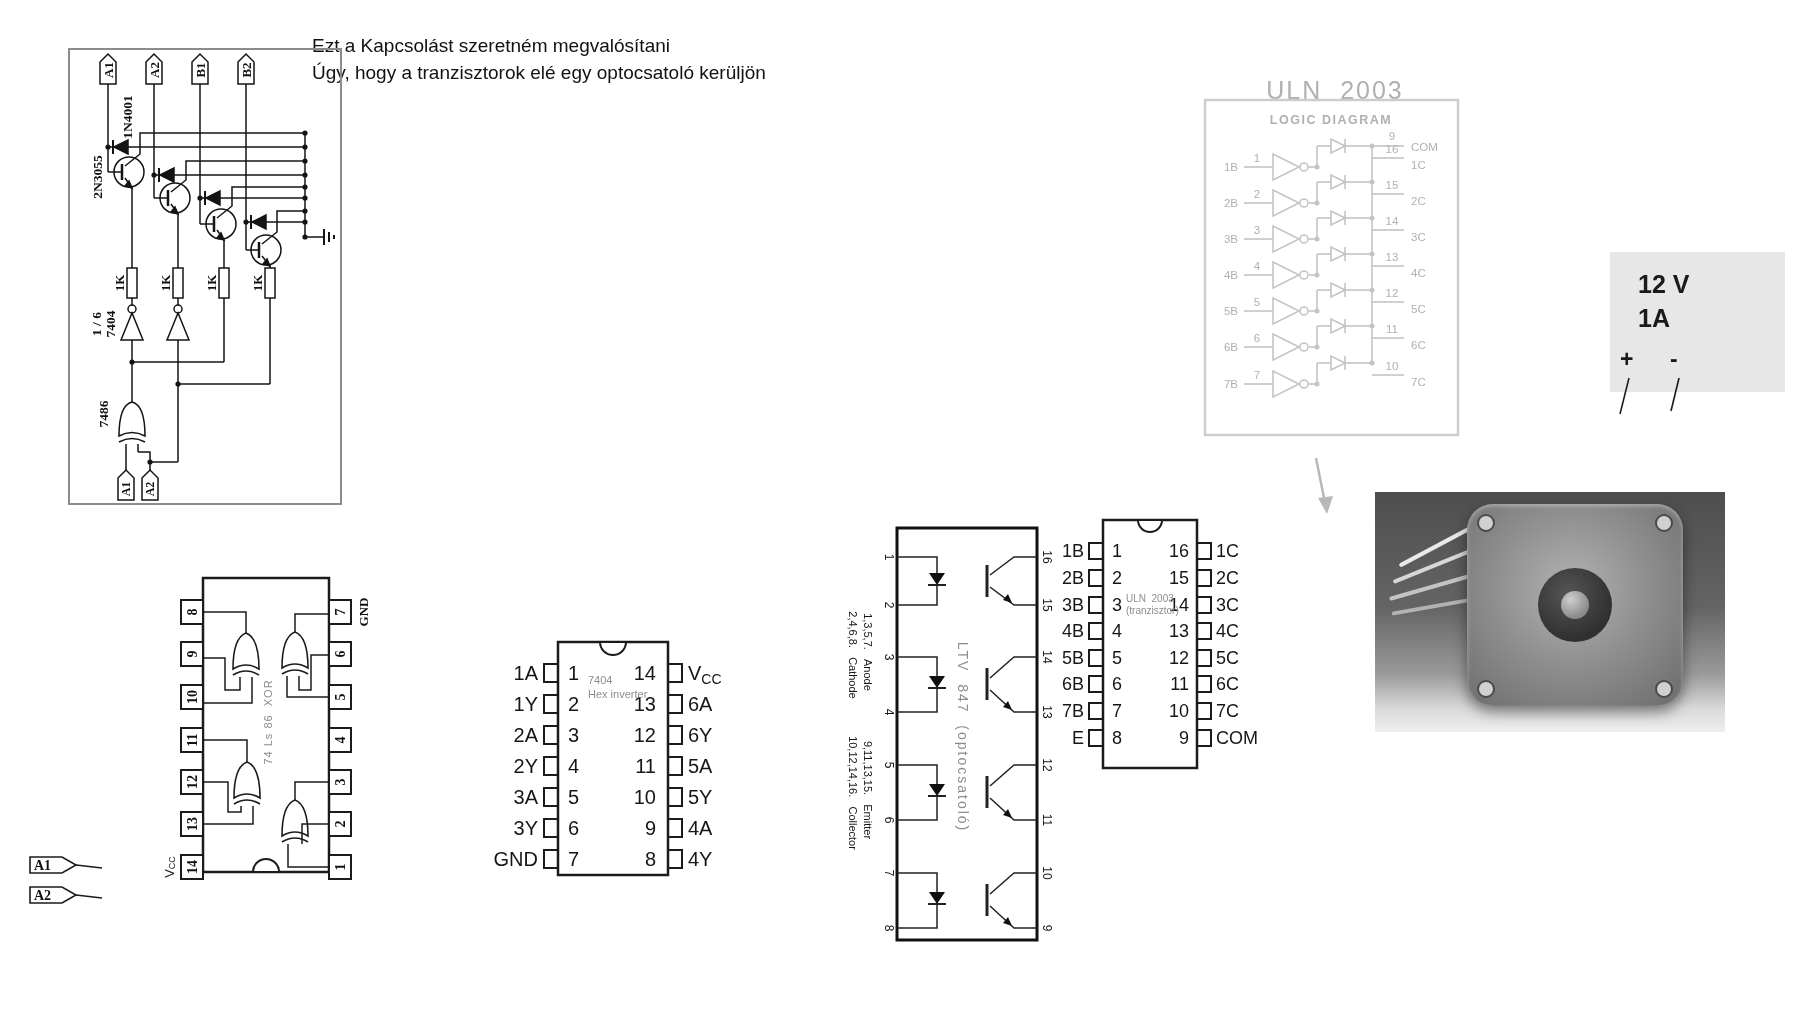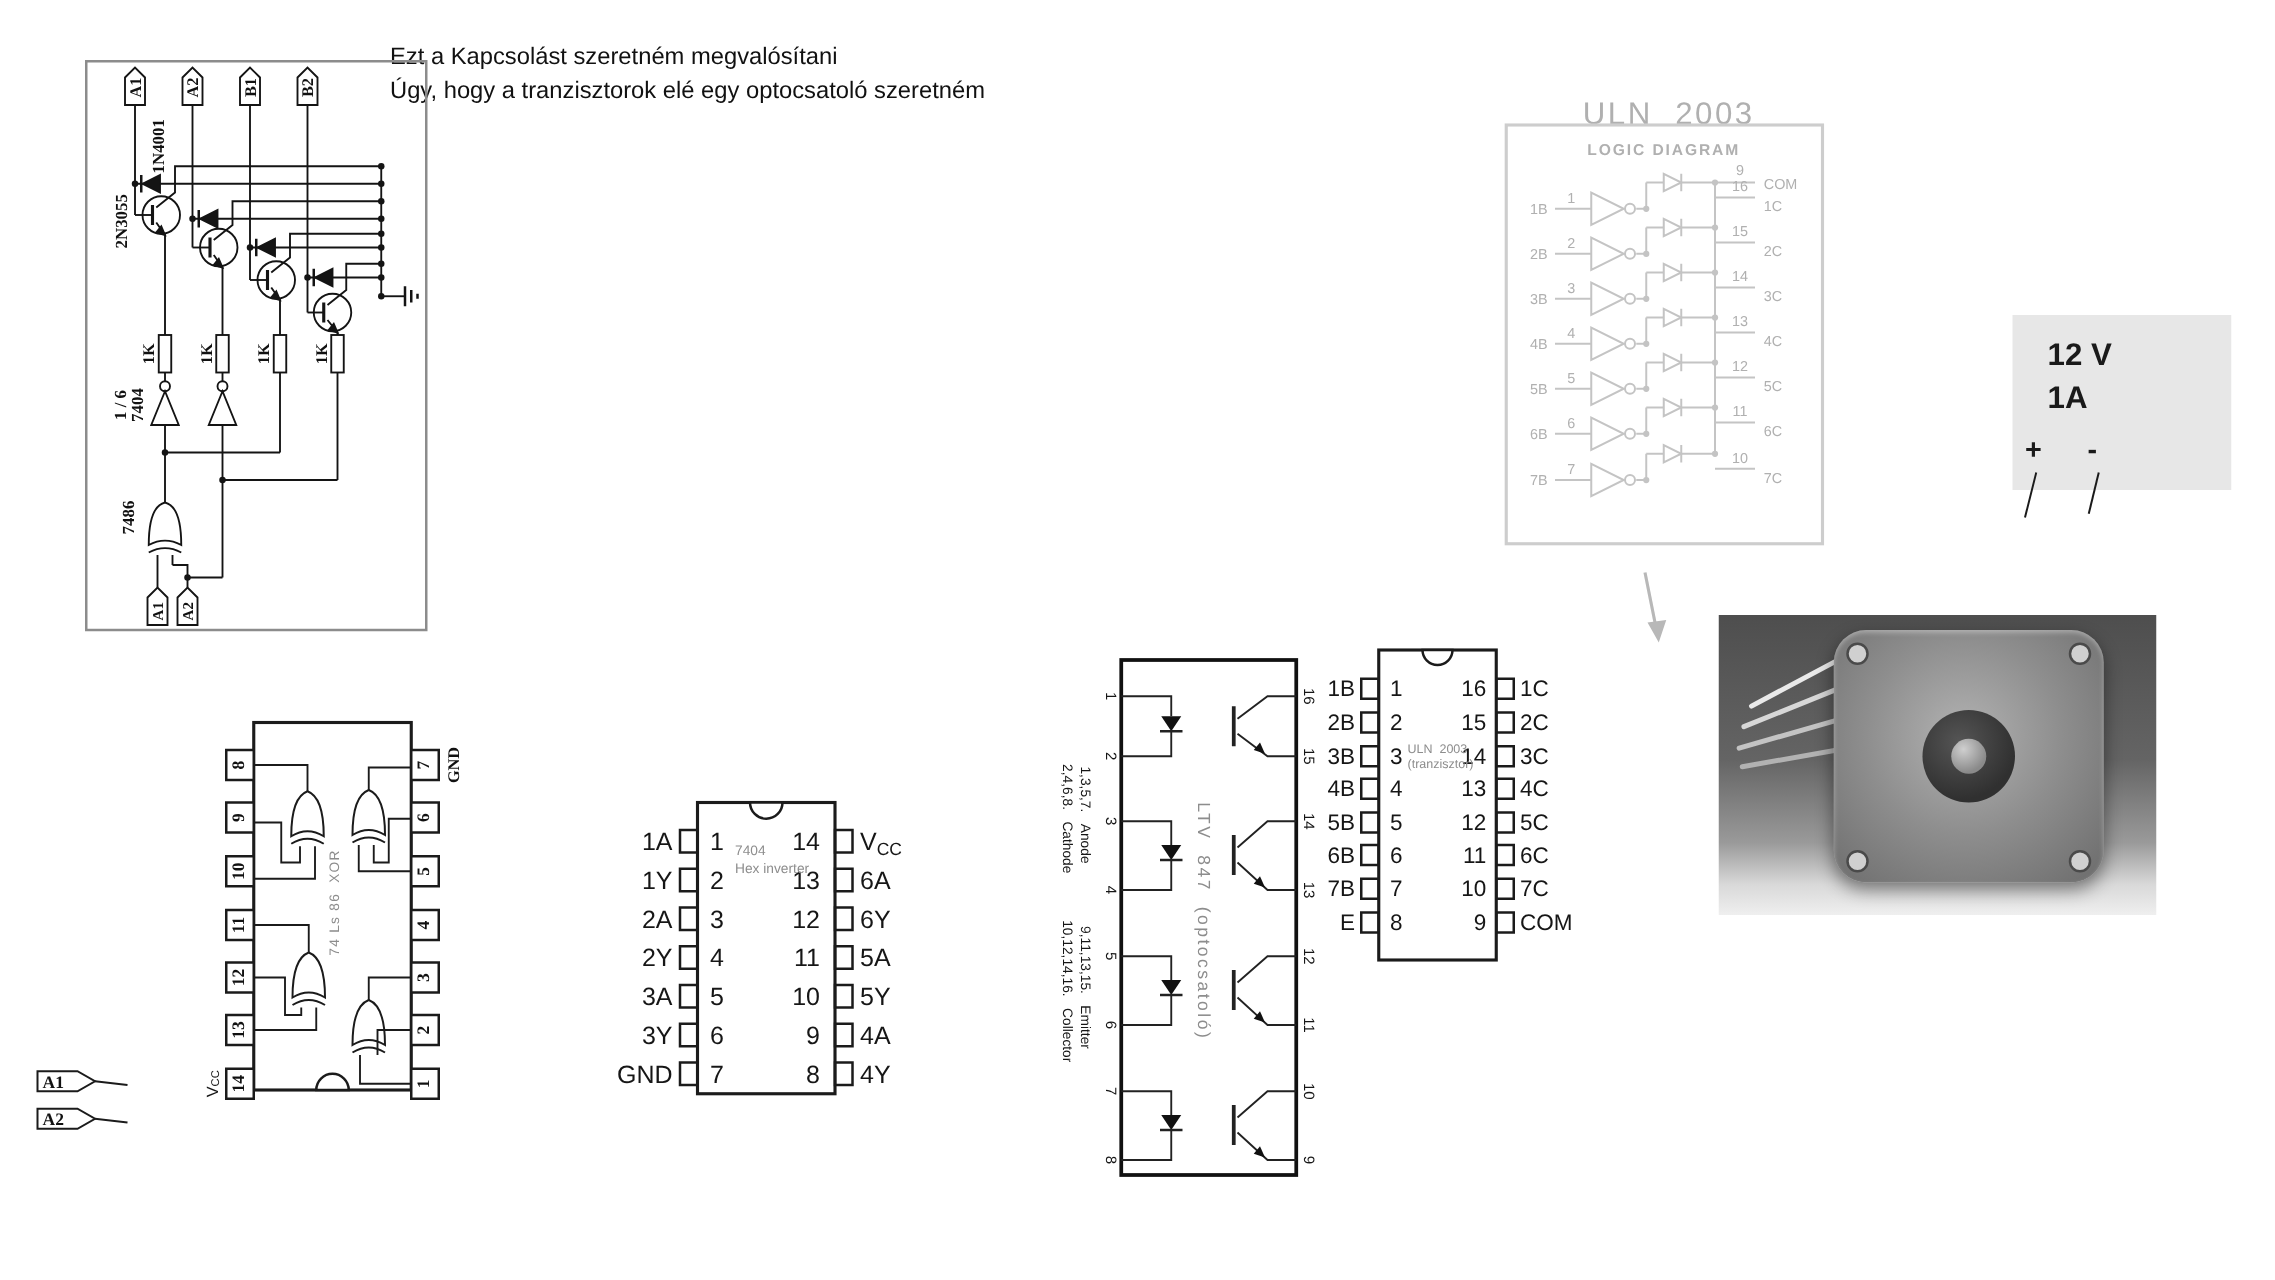--- a/index.html
+++ b/index.html
@@ -27,21 +27,21 @@
   .screw{position:absolute;width:14px;height:14px;border-radius:50%;background:#d0d0d0;border:2px solid #4a4a4a;}
   .wire{position:absolute;height:4px;border-radius:2px;}
 </style>
 </head>
 <body>
 
 <div id="canvas">
 
   <div class="abs note" style="left:312px;top:32px;">
     <div>Ezt a Kapcsolást szeretném megvalósítani</div>
-    <div>Úgy, hogy a tranzisztorok elé egy optocsatoló szeretném</div>
+    <div>Úgy, hogy a tranzisztorok elé egy optocsatoló kerüljön</div>
   </div>
 
   <div class="abs" style="left:68px;top:48px;width:274px;height:457px;border:2px solid #8c8c8c;box-sizing:border-box;"></div>
   <svg class="abs" style="left:68px;top:48px;" width="274" height="457" viewBox="68 48 274 457">
     <g stroke="#141414" stroke-width="1.5" fill="none">
 
       <g>
         <polygon points="100,62 108,54 116,62 116,84 100,84" fill="#fff"></polygon>
         <line x1="108" y1="84" x2="108" y2="172"></line>
       </g>

